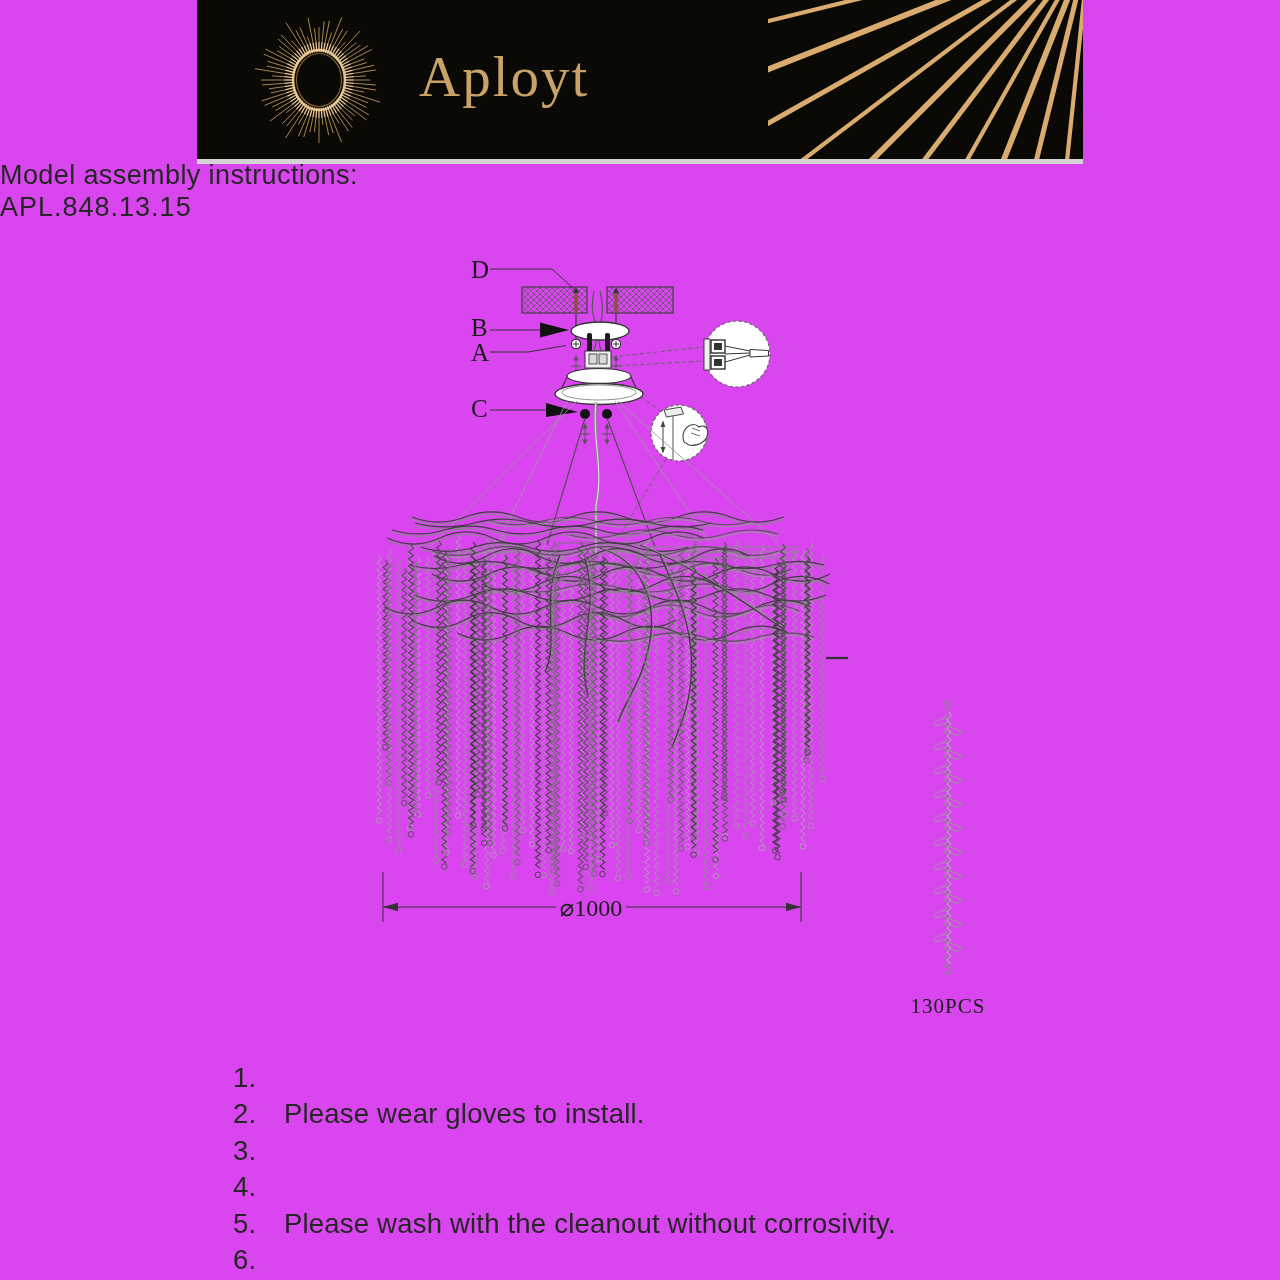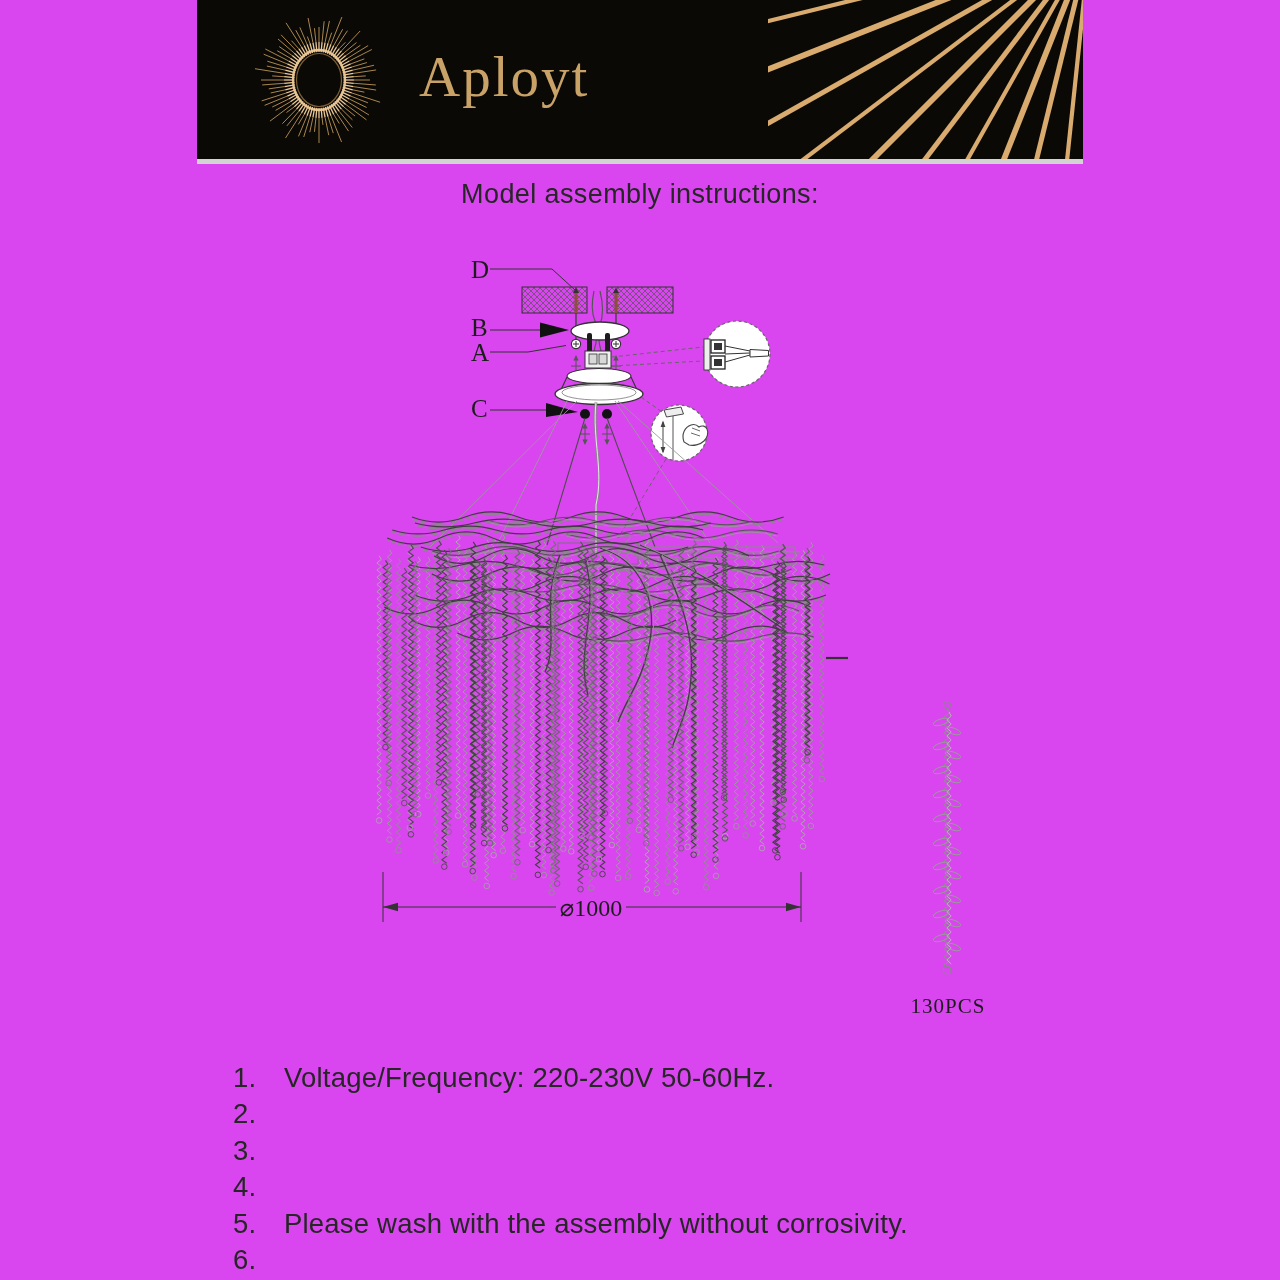--- a/index.html
+++ b/index.html
@@ -7,21 +7,21 @@
         font-family:"Liberation Sans",sans-serif;}
   
   #header{position:absolute;left:197px;top:0;width:886px;height:159px;background:#0b0906;
           border-bottom:5px solid #d3d3d3;overflow:hidden;}
   #logo{position:absolute;left:45px;top:2px;width:154px;height:154px;}
   #brand{position:absolute;left:222px;top:50%;transform:translateY(-56%);
          font-family:"Liberation Serif","DejaVu Serif",serif;font-size:57px;font-weight:normal;
          color:#c9a268;letter-spacing:2px;}
   #rays{position:absolute;right:0;top:0;width:315px;height:159px;}
   
-  #titleblock{position:absolute;left:0;top:178px;width:100%;text-align:center;color:#262626;}
+  #titleblock{position:absolute;left:0;top:159px;width:100%;color:#262626;}
   #titleblock .t1{font-size:27px;line-height:33px;letter-spacing:.4px;}
   #titleblock .t2{font-size:27px;line-height:31px;letter-spacing:1px;}
   
   #diagram{position:absolute;left:0;top:0;width:1280px;height:1280px;}
   text.lbl{font-family:"Liberation Serif","DejaVu Serif",serif;font-size:25px;fill:#1c1c1c;}
   text.dim{font-family:"Liberation Serif","DejaVu Serif",serif;font-size:24px;fill:#1c1c1c;}
   text.pcs{font-family:"Liberation Serif","DejaVu Serif",serif;font-size:21px;fill:#1c1c1c;letter-spacing:1px;}
   
   #instructions{position:absolute;left:233px;top:1060px;width:900px;color:#262626;}
   #instructions .row{display:flex;line-height:36.4px;font-size:27.5px;letter-spacing:.2px;}
@@ -193,20 +193,21 @@
         <line x1="322" y1="-58" x2="-92.19555737258219" y2="256.3915397284348" stroke="#d9ab6e" stroke-width="4.2"></line>
         <line x1="322" y1="-58" x2="-131.0311817824985" y2="197.2699518798733" stroke="#d9ab6e" stroke-width="5"></line>
         <line x1="322" y1="-58" x2="-161.48377266189078" y2="133.42476739603242" stroke="#d9ab6e" stroke-width="5.800000000000001"></line>
         <line x1="322" y1="-58" x2="-182.98982555301063" y2="66.0373979408624" stroke="#d9ab6e" stroke-width="4.2"></line>
         <line x1="322" y1="-58" x2="-195.15138559150216" y2="-3.645199100820058" stroke="#d9ab6e" stroke-width="5"></line>
       </svg>
   </div>
 
   <div id="titleblock">
     <div class="t1">Model assembly instructions:</div>
+    <div class="t2">APL.848.13.15</div>
   </div>
 
   <svg id="diagram" viewBox="0 0 1280 1280">
     <g id="gMount">
         <defs>
           <pattern id="hatch" width="6" height="6" patternUnits="userSpaceOnUse">
             <path d="M0 6 L6 0 M0 0 L6 6" stroke="#555" stroke-width="0.7" fill="none"></path>
           </pattern>
         </defs>
         <rect x="522" y="287" width="65" height="26" fill="url(#hatch)" stroke="#333" stroke-width="1"></rect>
@@ -580,32 +581,32 @@
     <text class="lbl" x="471" y="336">B</text>
     <text class="lbl" x="471" y="361">A</text>
     <text class="lbl" x="471" y="417">C</text>
     <text class="dim" x="591" y="916" text-anchor="middle">⌀1000</text>
     <text class="pcs" x="948" y="1013" text-anchor="middle">130PCS</text>
   </svg>
 
   <div id="instructions">
     <div class="row">
       <span class="num">1.</span>
-      <span class="txt">Voltage/Frequency: 220-230V 50-60Hz.</span>
     </div>
     <div class="row">
       <span class="num">2.</span>
+      <span class="txt">Please wear gloves to install.</span>
     </div>
     <div class="row">
       <span class="num">3.</span>
     </div>
     <div class="row">
       <span class="num">4.</span>
     </div>
     <div class="row">
       <span class="num">5.</span>
-      <span class="txt">Please wash with the assembly without corrosivity.</span>
+      <span class="txt">Please wash with the cleanout without corrosivity.</span>
     </div>
     <div class="row">
       <span class="num">6.</span>
     </div>
   </div>
 </div>
 
 </body></html>

